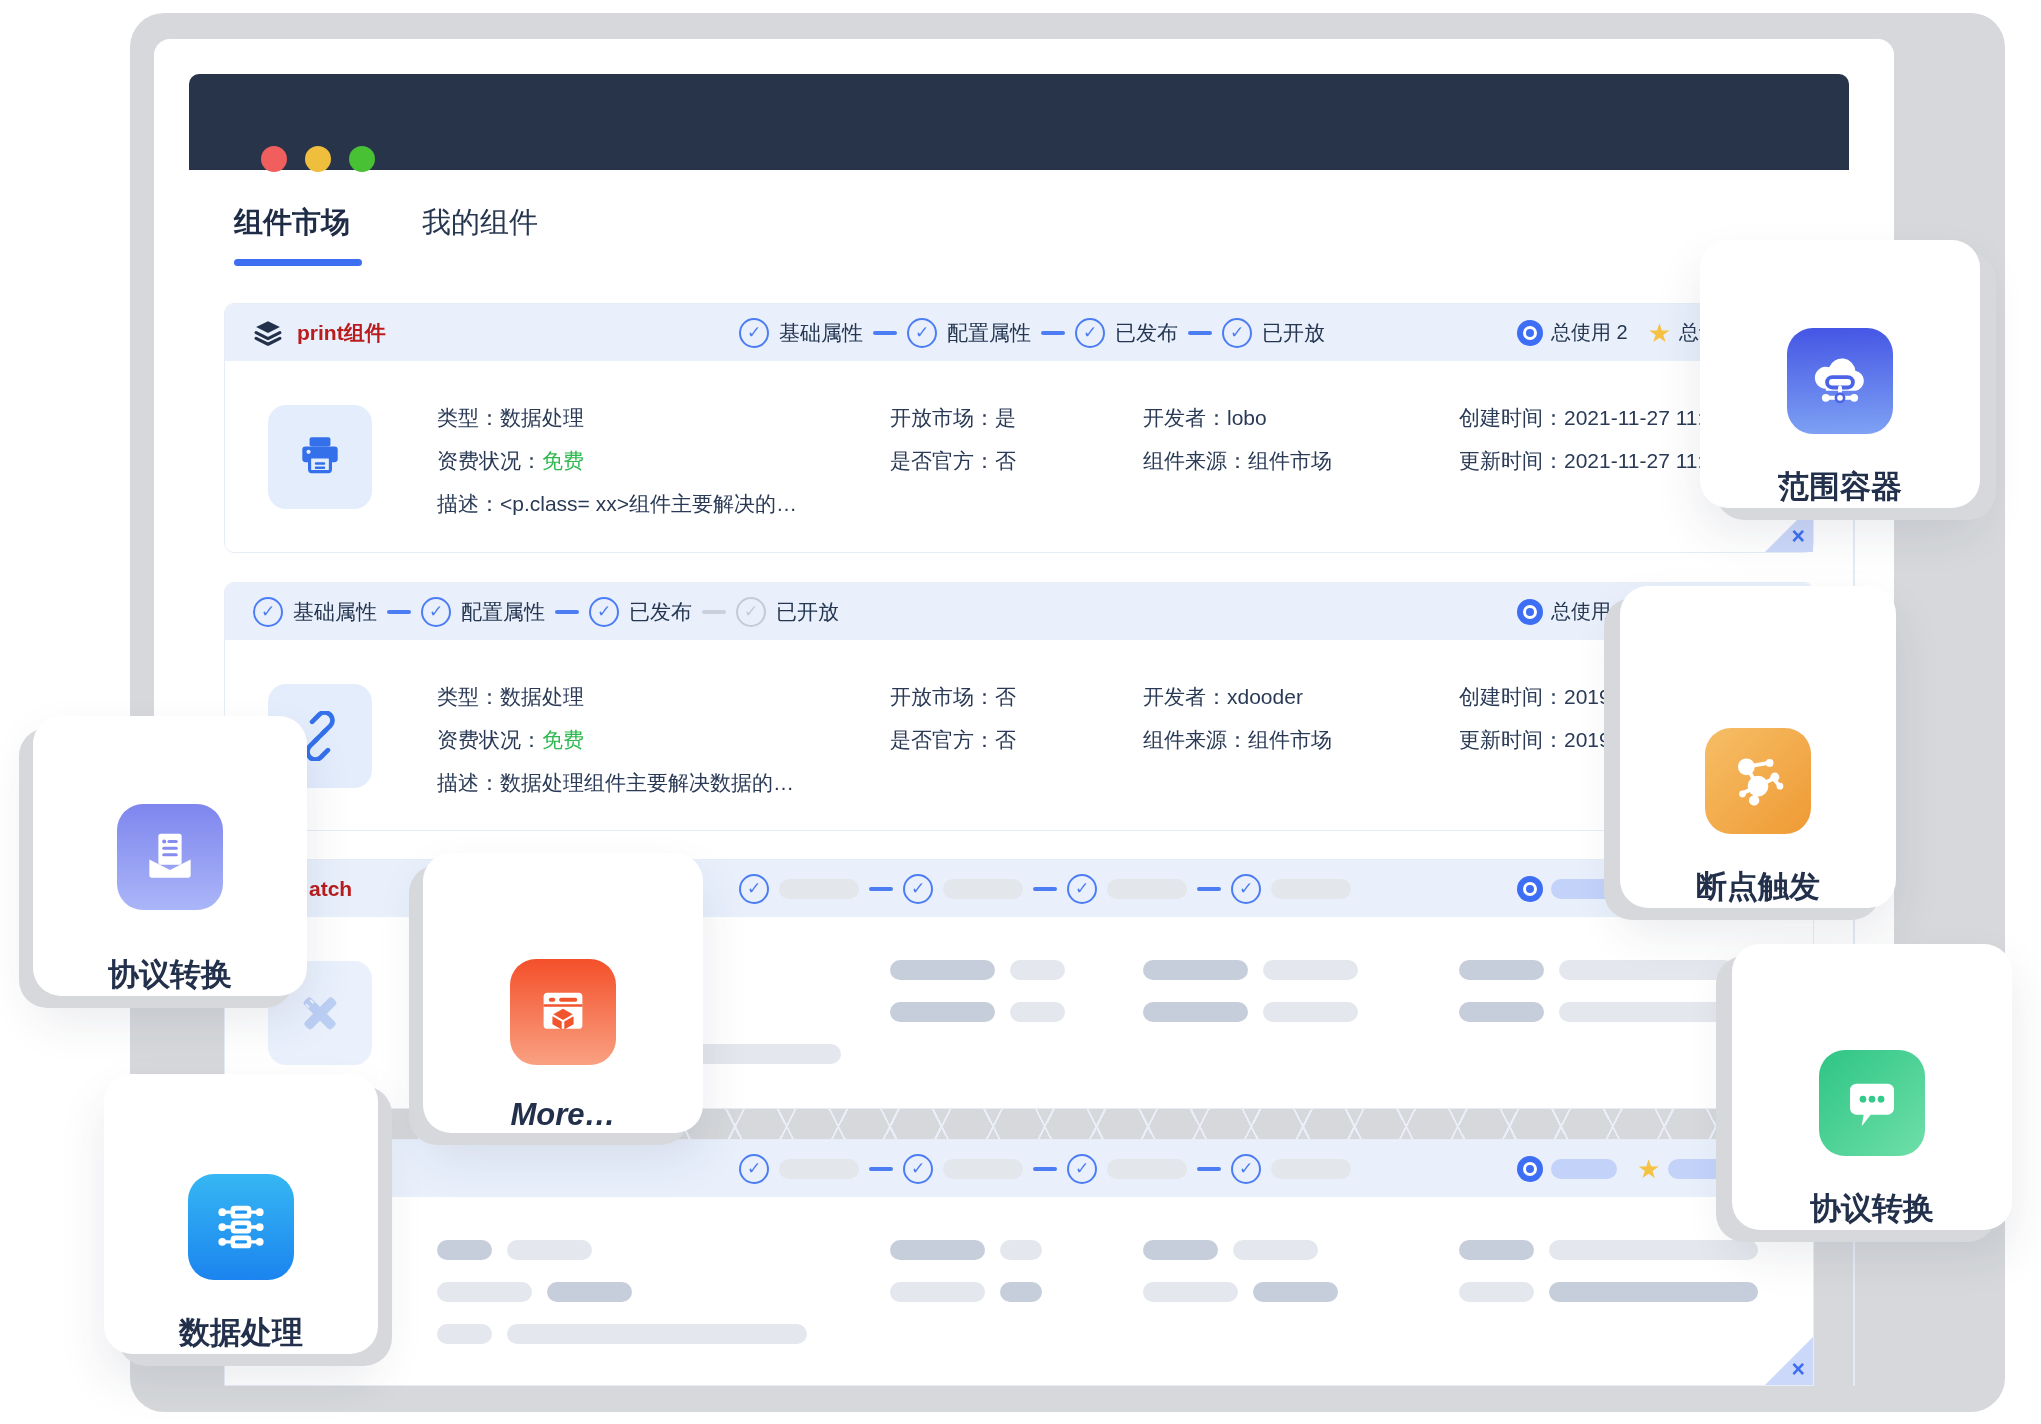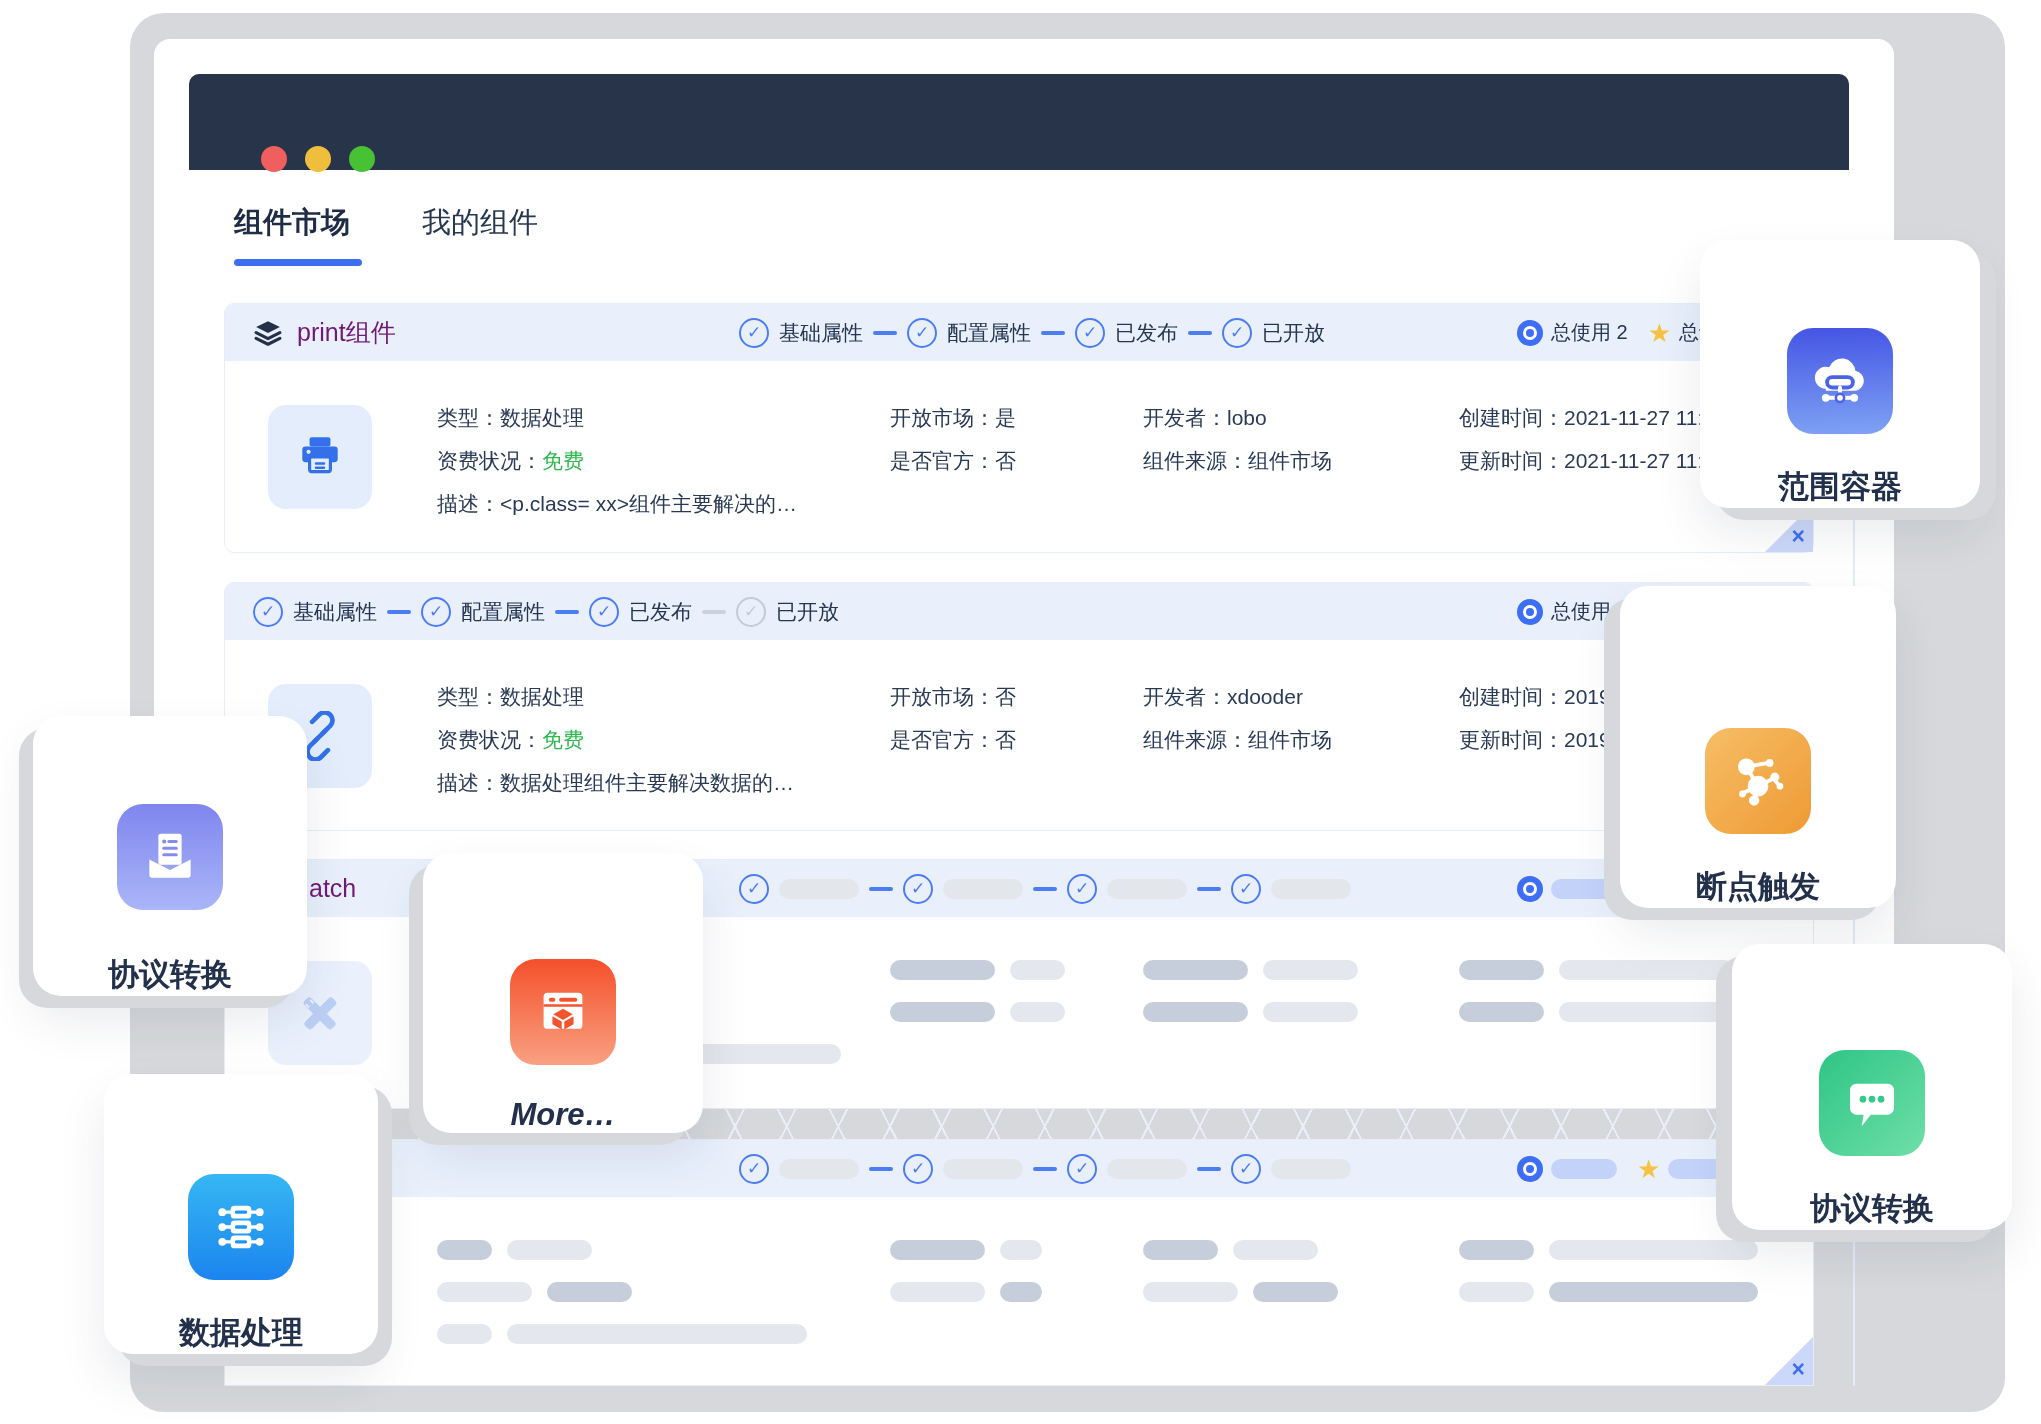--- a/index.html
+++ b/index.html
@@ -25,21 +25,21 @@
 
   
   .card { position:absolute; left:70px; width:1590px; background:#fff;
           border:1px solid #E7EDF6; border-radius:10px; }
   .c1 { top:264px; height:250px; } .c2 { top:543px; height:249px; }
   .c3 { top:820px; height:250px; } .c4 { top:1100px; height:247px; border-radius:10px 10px 0 0; }
 
   .card-header { position:relative; height:57px; background:#E9F0FC; border-radius:9px 9px 0 0;
                  display:flex; align-items:center; padding:0 24px 0 28px; }
   .title-wrap { display:flex; align-items:center; gap:14px; width:486px; }
-  .card-title { font-size:25px; font-weight:normal; color:#701a75; }
+  .card-title { font-size:21px; font-weight:bold; color:#b91c1c; }
   .steps { display:flex; align-items:center; gap:10px; }
   .step { display:flex; align-items:center; gap:10px; }
   .scheck { width:30px; height:30px; border:2px solid #4C7DF3; border-radius:50%;
             color:#4C7DF3; font-size:17px; display:flex; align-items:center; justify-content:center; flex:none; }
   .slabel { font-size:21px; color:#243650; white-space:nowrap; }
   .sdash { width:24px; height:4px; border-radius:2px; background:#4C7DF3; flex:none; }
   .grey .scheck, .scheck.grey { border-color:#C3CBD9; color:#C3CBD9; }
   .sdash.grey { background:#CAD1DD; }
   .spill { width:80px; height:20px; border-radius:10px; background:#E3E6EB; }
 

